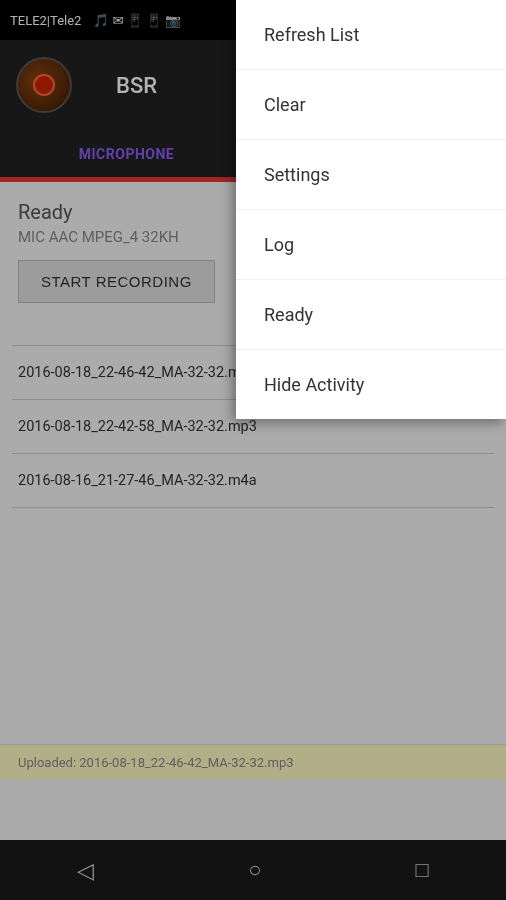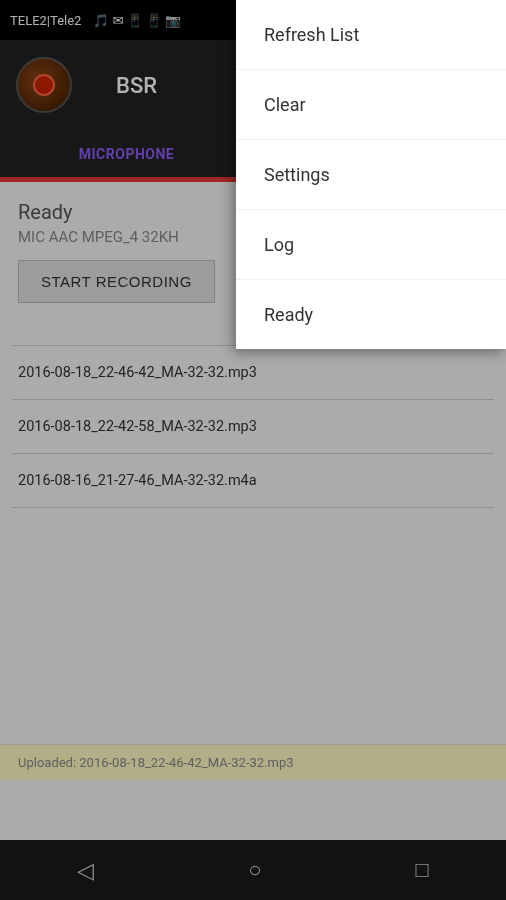--- a/index.html
+++ b/index.html
@@ -289,13 +289,14 @@
   <span class="nav-icon">□</span>
 </div>
 
 <div class="dropdown-overlay"></div>
 <div class="dropdown-menu">
   <div class="dropdown-item">Refresh List</div>
   <div class="dropdown-item">Clear</div>
   <div class="dropdown-item">Settings</div>
   <div class="dropdown-item">Log</div>
   <div class="dropdown-item">Ready</div>
+  <div class="dropdown-item">Hide Activity</div>
 </div>
 
 </body></html>

